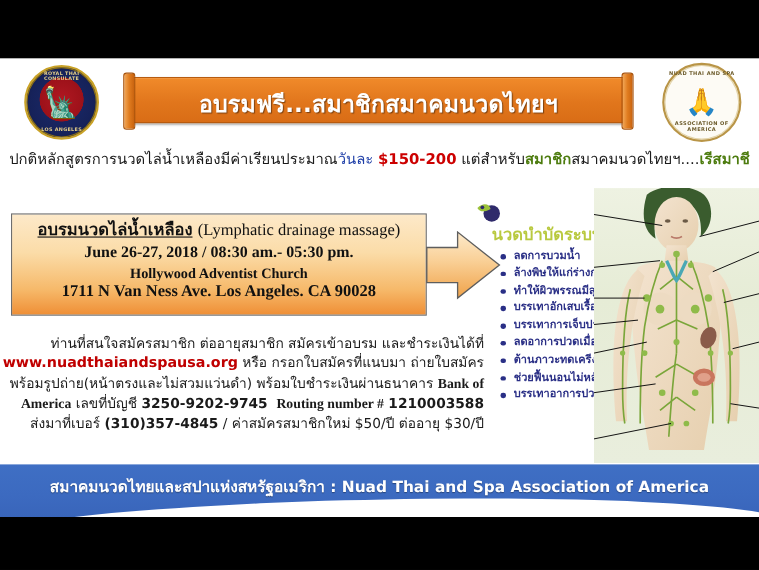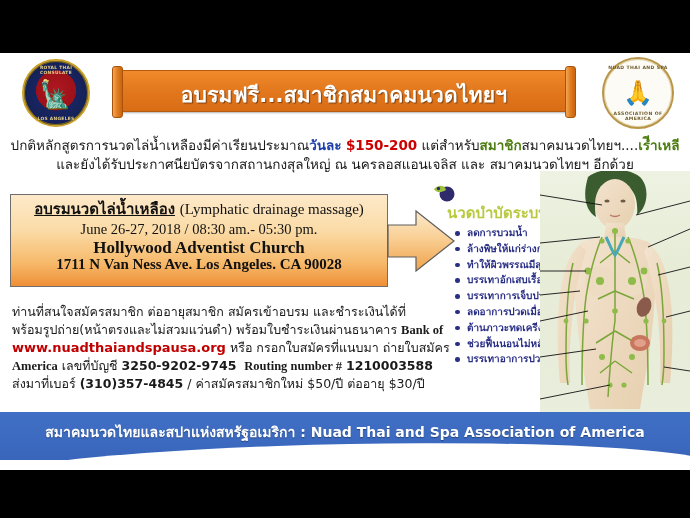--- a/index.html
+++ b/index.html
@@ -69,47 +69,47 @@
   .ribbon .cap.l { left:-7px; } .ribbon .cap.r { right:-7px; }
   .ribbon-txt {
     position:relative; z-index:2; color:#fff; font-weight:bold; font-size:21px;
     letter-spacing:.2px; text-shadow:1px 1px 1px rgba(0,0,0,.45);
     white-space:nowrap;
   }
 
   
   .intro { position:absolute; left:0; top:83px; width:690px; text-align:center; }
   .intro .line { font-size:13.5px; color:#1a1a1a; line-height:19px; white-space:nowrap; }
-  .intro .hl-blue { color:#1f3fa8; font-weight:bold; }
+  .intro .hl-blue { color:#1f3fa8; font-weight:normal; }
   .intro .hl-red  { color:#4d7c0f; font-weight:bold; }
   .intro .hl-price{ color:#cc0000; font-weight:bold; }
 
   
   .card {
     position:absolute; left:10px; top:141px; width:378px; height:93px;
     background:linear-gradient(#fde9c9 0%,#fbdca8 38%,#f6b96a 75%,#ef8f36 100%);
     border:1px solid #6e6e6e; text-align:center; padding-top:4px;
   }
   .card .l1 { font-size:15px; color:#111; line-height:20px; }
   .card .l1 u { text-decoration:underline; font-weight:bold; }
   .card .l1 .en { font-weight:normal; font-family:"Liberation Serif",serif; }
-  .card .l2 { font-size:14.5px; font-weight:normal; color:#111; line-height:20px;
+  .card .l2 { font-size:14.5px; font-weight:bold; color:#111; line-height:20px;
               font-family:"Liberation Serif",serif; }
-  .card .l3 { font-size:17px; font-weight:bold; color:#111; line-height:17px;
+  .card .l3 { font-size:13px; font-weight:bold; color:#111; line-height:17px;
               font-family:"Liberation Serif",serif; }
   .card .l4 { font-size:15px; font-weight:bold; color:#111; line-height:17px;
               font-family:"Liberation Serif",serif; }
 
   .arrow {
     position:absolute; left:386px; top:152px; width:72px; height:72px;
   }
   .arrow svg { display:block; }
 
   
-  .para { position:absolute; left:12px; top:250px; width:440px; text-align:left; }
+  .para { position:absolute; left:0; top:250px; width:440px; text-align:right; }
   .para .line { font-size:12.5px; color:#1a1a1a; line-height:18px; white-space:nowrap; }
   .para .url { color:#c00000; font-weight:bold; font-size:13px; }
   .para .bold { font-weight:bold;margin-top:12px; }
   .para .serif { font-family:"Liberation Serif",serif; font-weight:bold; }
 
   
   .leafmark {
     position:absolute; left:432px; top:130px; width:26px; height:20px;
   }
   .rhead {
@@ -134,21 +134,21 @@
     overflow:hidden;
   }
   .anat .bg {
     position:absolute; inset:0;
     background:linear-gradient(#eef2e2,#e6ecd6 40%,#e9eedd);
   }
   .anat svg { position:absolute; left:0; top:0; }
 
   
   .banner {
-    position:absolute; left:0; bottom:10px; width:690px; height:48px; overflow:hidden;
+    position:absolute; left:0; bottom:0; width:690px; height:48px; overflow:hidden;
   }
   .banner .blue {
     position:absolute; left:0; top:0; width:690px; height:48px;
     background:linear-gradient(#3f6fc4,#3c6ac0 60%,#3965ba);
   }
   .banner .swoosh {
     position:absolute; left:-20px; bottom:-14px; width:740px; height:30px;
     background:#ffffff; border-radius:50% 50% 0 0 / 100% 100% 0 0;
     transform:rotate(-1.1deg);
   }
@@ -182,23 +182,22 @@
         <div class="ring-txt">NUAD THAI AND SPA</div>
         <div class="hands">🙏</div>
         <div class="ring-txt b">ASSOCIATION OF AMERICA</div>
       </div>
     </div>
 
     <div class="intro">
       <div class="line">
         <span>ปกติหลักสูตรการนวดไล่น้ำเหลืองมีค่าเรียนประมาณ</span><span class="hl-blue">วันละ</span>
         <span class="hl-price">$150-200</span>
-        <span>แต่สำหรับ</span><span class="hl-red">สมาชิก</span><span>สมาคมนวดไทยฯ....</span><span class="hl-red">เรีำเหลี</span>
-      </div>
-      <div class="line">และยังได้รับประกาศนียบัตรจากสถานกงสุลใหญ่ ณ นครลอสแอนเจลิส และ สมาคมนวดไทยฯ อีกด้วย</div>
+        <span>แต่สำหรับ</span><span class="hl-red">สมาชิก</span><span>สมาคมนวดไทยฯ....</span><span class="hl-red">เรีสมาชี</span>
+      </div>
     </div>
 
     <div class="card">
       <div class="l1">
         <u>อบรมนวดไล่น้ำเหลือง</u>
         <span class="en">(Lymphatic drainage massage)</span>
       </div>
       <div class="l2">June 26-27, 2018 / 08:30 am.- 05:30 pm.</div>
       <div class="l3">Hollywood Adventist Church</div>
       <div class="l4">1711 N Van Ness Ave. Los Angeles. CA 90028</div>
@@ -213,26 +212,26 @@
             <stop offset="1" stop-color="#f0a249"></stop>
           </linearGradient>
         </defs>
         <path d="M2,20 L30,20 L30,6 L68,36 L30,66 L30,52 L2,52 Z" fill="url(#ag)" stroke="#5e5e5e" stroke-width="1.2"></path>
       </svg>
     </div>
 
     <div class="para">
       <div class="line">ท่านที่สนใจสมัครสมาชิก ต่ออายุสมาชิก สมัครเข้าอบรม และชำระเงินได้ที่</div>
       <div class="line">
+        <span class="url">www.nuadthaiandspausa.org</span>
+        <span>หรือ กรอกใบสมัครที่แนบมา ถ่ายใบสมัคร</span>
+      </div>
+      <div class="line">
         <span>พร้อมรูปถ่าย(หน้าตรงและไม่สวมแว่นดำ) พร้อมใบชำระเงินผ่านธนาคาร</span>
         <span class="serif">Bank of</span>
-      </div>
-      <div class="line">
-        <span class="url">www.nuadthaiandspausa.org</span>
-        <span>หรือ กรอกใบสมัครที่แนบมา ถ่ายใบสมัคร</span>
       </div>
       <div class="line">
         <span class="serif">America</span>
         <span>เลขที่บัญชี</span>
         <span class="bold">3250-9202-9745</span>
         &nbsp;<span class="serif">Routing number #</span>
         <span class="bold">1210003588</span>
       </div>
       <div class="line">
         <span>ส่งมาที่เบอร์</span>

